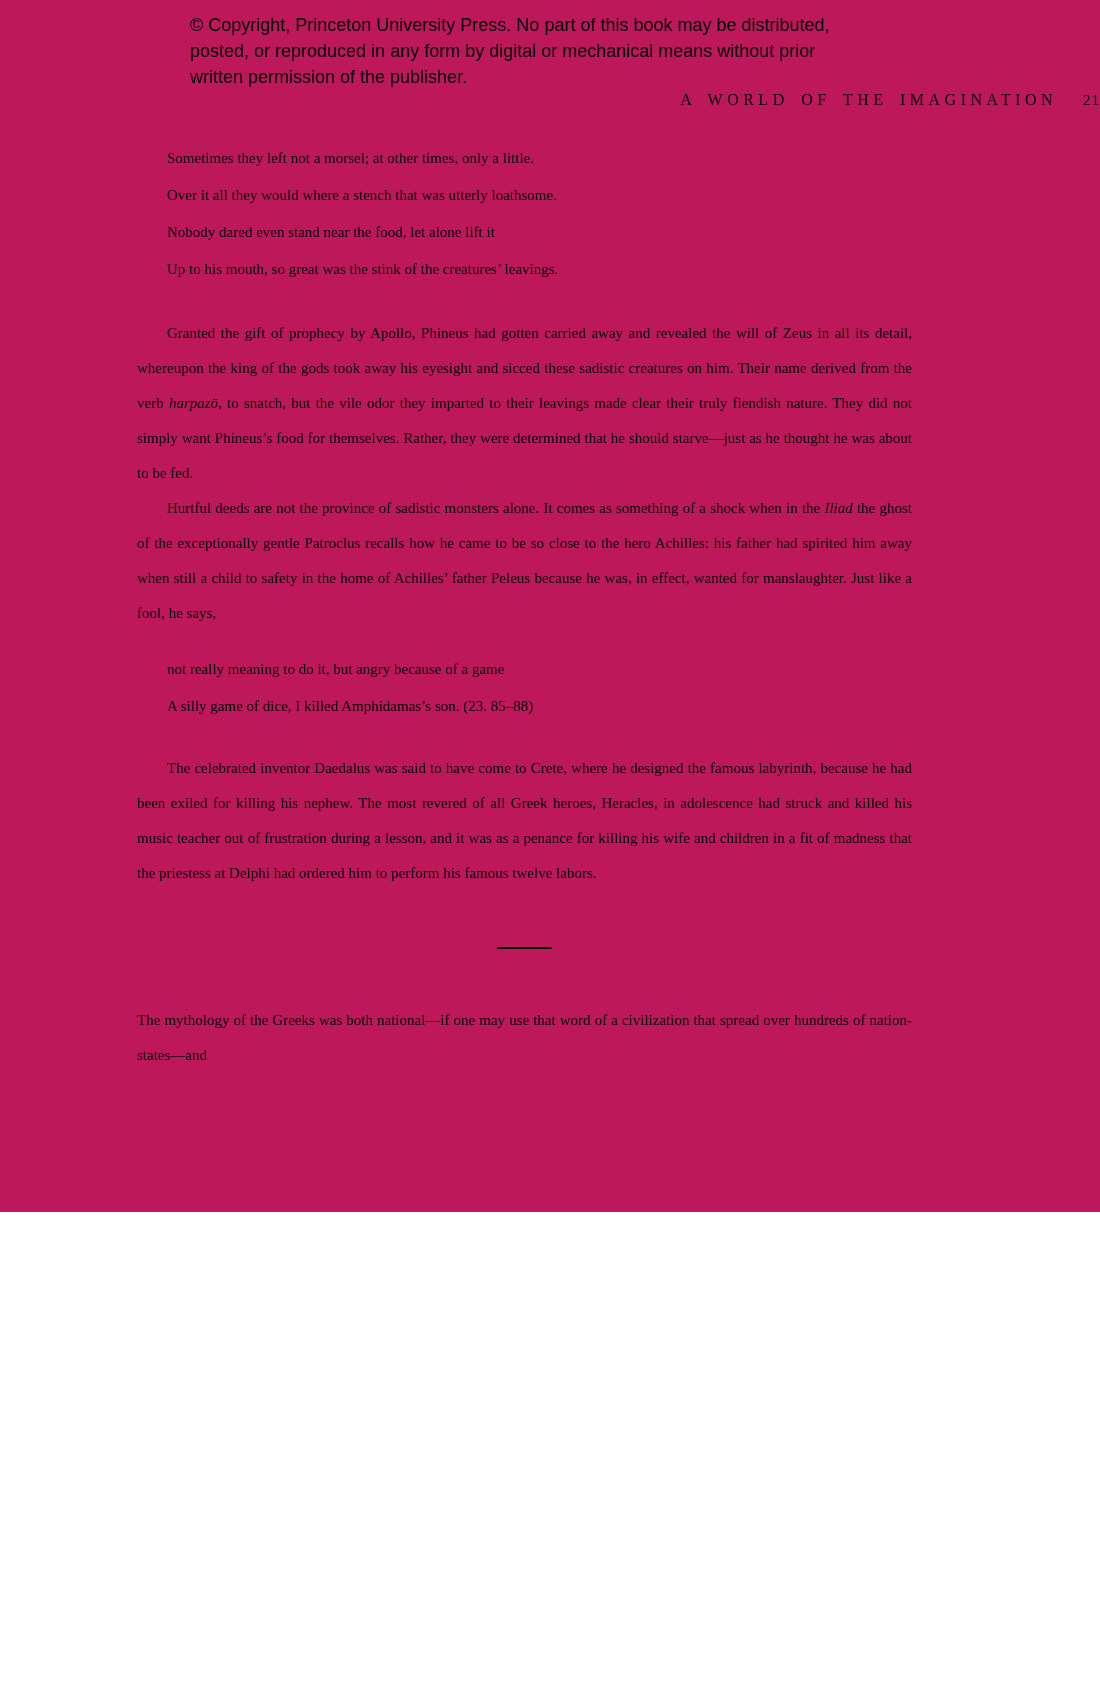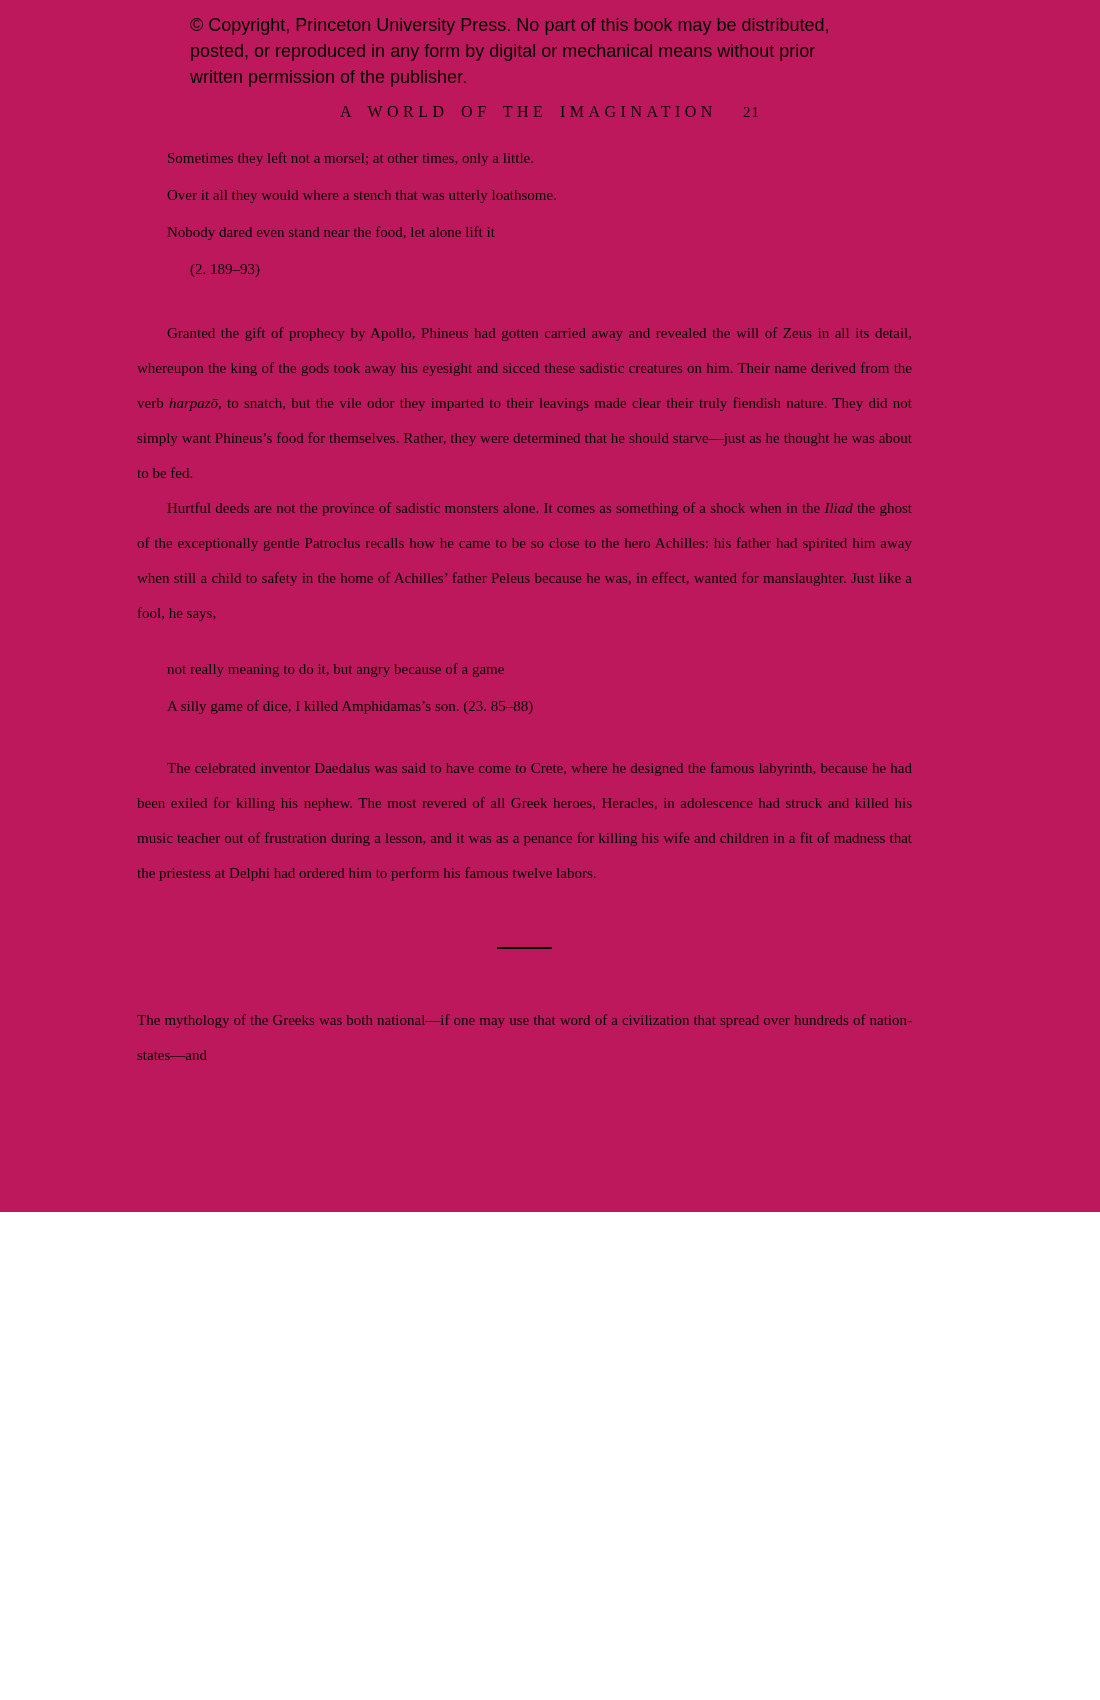--- a/index.html
+++ b/index.html
@@ -18,24 +18,24 @@
     left: 190px;
     top: 12px;
     width: 645px;
     font-family: "Liberation Sans", sans-serif;
     font-size: 18px;
     line-height: 26px;
     color: #000000;
   }
   .running-head {
     position: absolute;
-    top: 103px;
+    top: 91px;
     left: 0;
     width: 100%;
-    text-align: center;
+    text-align: right;
     font-size: 16px;
     letter-spacing: 4.5px;
     word-spacing: 4px;
   }
   .running-head .pagenum {
     margin-left: 26px;
     letter-spacing: 1px;
     font-size: 15px;
   }
   .content {
@@ -90,21 +90,21 @@
   <div class="running-head">
     <span>A WORLD OF THE IMAGINATION</span><span class="pagenum">21</span>
   </div>
 
   <div class="content">
 
     <div class="verse">
       <div class="verse-line">Sometimes they left not a morsel; at other times, only a little.</div>
       <div class="verse-line">Over it all they would where a stench that was utterly loathsome.</div>
       <div class="verse-line">Nobody dared even stand near the food, let alone lift it</div>
-      <div class="verse-citation">(2. 189–93)</div>
+      <div class="verse-line">Up to his mouth, so great was the stink of the creatures’ leavings.</div>
     </div>
 
     <p class="para indent"><span>Granted the gift of prophecy by Apollo, Phineus had gotten carried away and revealed the will of Zeus in all its detail, whereupon the king of the gods took away his eyesight and sicced these sadistic creatures on him. Their name derived from the verb </span><i>harpazō</i><span>, to snatch, but the vile odor they imparted to their leavings made clear their truly fiendish nature. They did not simply want Phineus’s food for themselves. Rather, they were determined that he should starve—just as he thought he was about to be fed.</span></p>
 
     <p class="para indent"><span>Hurtful deeds are not the province of sadistic monsters alone. It comes as something of a shock when in the </span><i>Iliad</i><span> the ghost of the exceptionally gentle Patroclus recalls how he came to be so close to the hero Achilles: his father had spirited him away when still a child to safety in the home of Achilles’ father Peleus because he was, in effect, wanted for manslaughter. Just like a fool, he says,</span></p>
 
     <div class="verse verse2">
       <div class="verse-line">not really meaning to do it, but angry because of a game</div>
       <div class="verse-line">A silly game of dice, I killed Amphidamas’s son. (23. 85–88)</div>
     </div>

